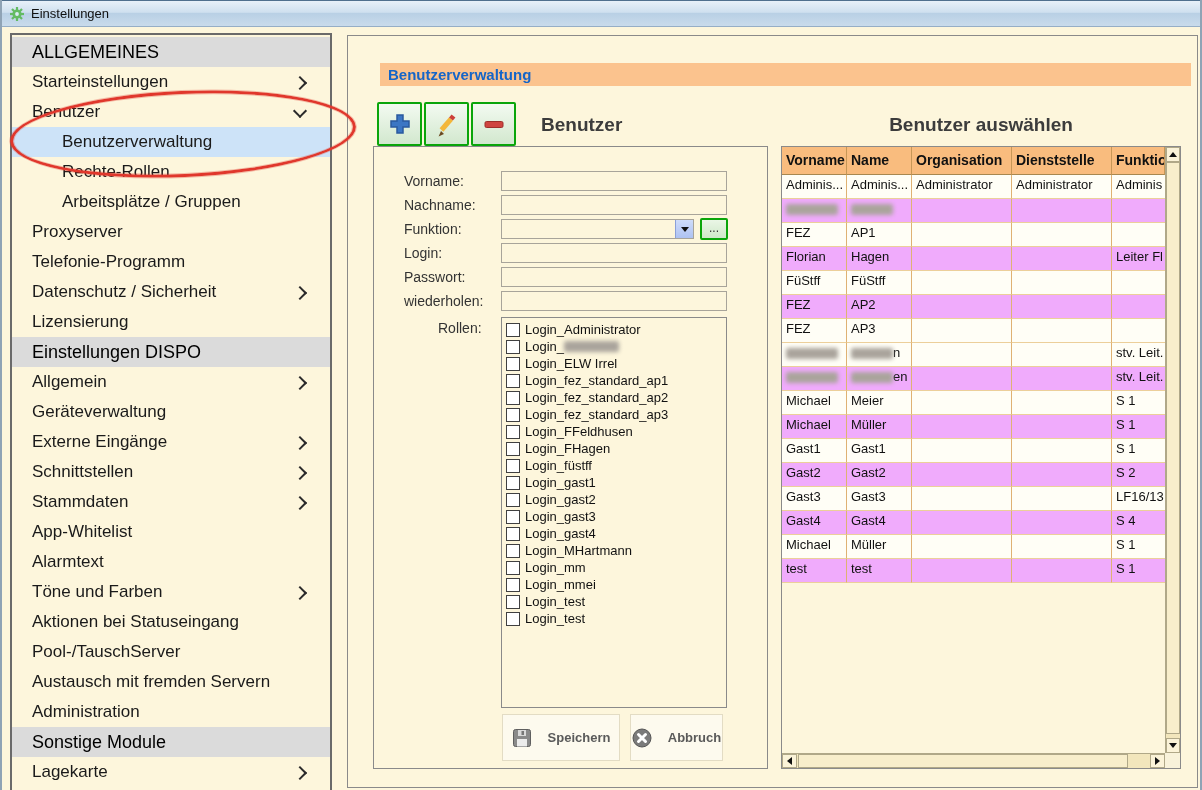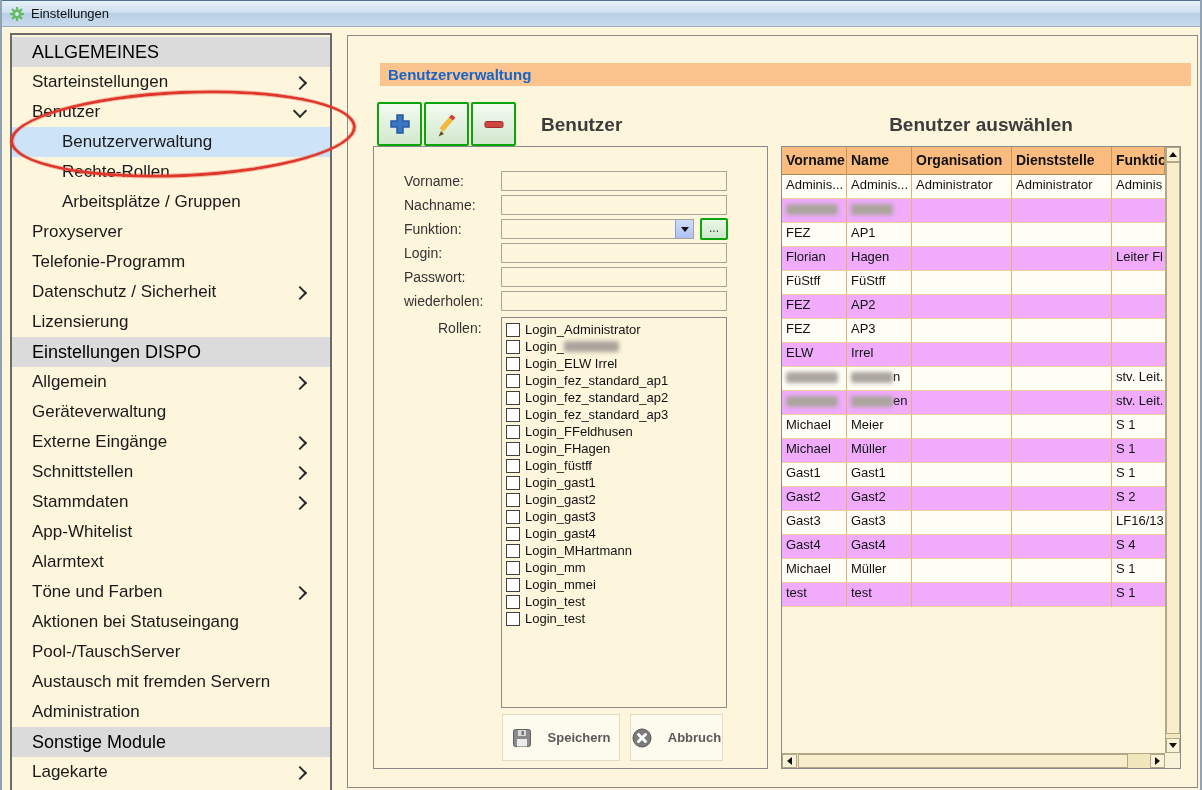--- a/index.html
+++ b/index.html
@@ -406,27 +406,20 @@
               <div class="tc c3"></div>
               <div class="tc c4"></div>
             </div>
             <div class="trow odd">
               <div class="tc c0">FEZ</div>
               <div class="tc c1">AP3</div>
               <div class="tc c2"></div>
               <div class="tc c3"></div>
               <div class="tc c4"></div>
             </div>
-            <div class="trow even">
-              <div class="tc c0">ELW</div>
-              <div class="tc c1">Irrel</div>
-              <div class="tc c2"></div>
-              <div class="tc c3"></div>
-              <div class="tc c4"></div>
-            </div>
             <div class="trow odd">
               <div class="tc c0"><span class="blurbar" style="width: 52px;"></span></div>
               <div class="tc c1"><span class="blurbar" style="width: 42px;"></span>n</div>
               <div class="tc c2"></div>
               <div class="tc c3"></div>
               <div class="tc c4">stv. Leit.</div>
             </div>
             <div class="trow even">
               <div class="tc c0"><span class="blurbar" style="width: 52px;"></span></div>
               <div class="tc c1"><span class="blurbar" style="width: 42px;"></span>en</div>

